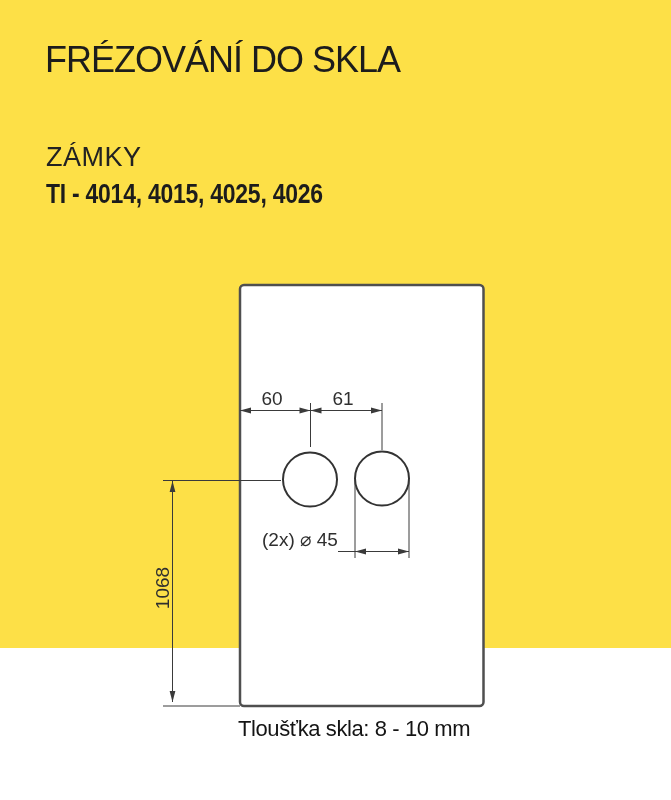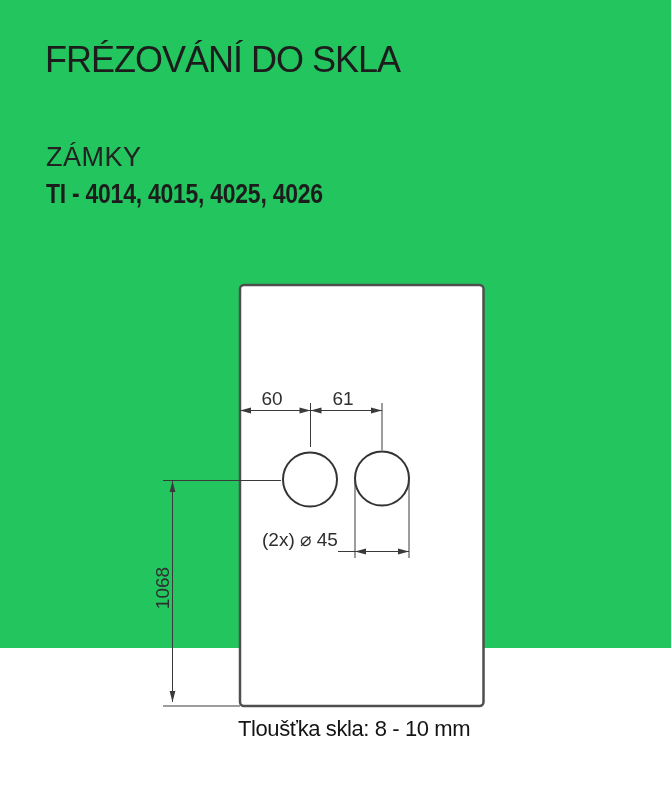--- a/index.html
+++ b/index.html
@@ -3,21 +3,21 @@
 <meta charset="utf-8">
 <style>
   html, body { margin: 0; padding: 0; }
   body {
     width: 671px; height: 800px;
     background: #ffffff;
     font-family: "Liberation Sans", sans-serif;
     color: #1c1c1c;
     overflow: hidden;
   }
-  .page { position: relative; width: 671px; height: 648px; background: #22c55e; }
+  .page { position: relative; width: 671px; height: 648px; background: #fde047; }
 
   .title {
     position: absolute; left: 45px; top: 40px;
     font-size: 36px; line-height: 1.1; letter-spacing: -1px;
     color: #1c1c1c; white-space: nowrap;
   }
   .category {
     position: absolute; left: 46px; top: 143px;
     font-size: 27px; line-height: 1.05; letter-spacing: 0.5px;
     color: #222; white-space: nowrap;

